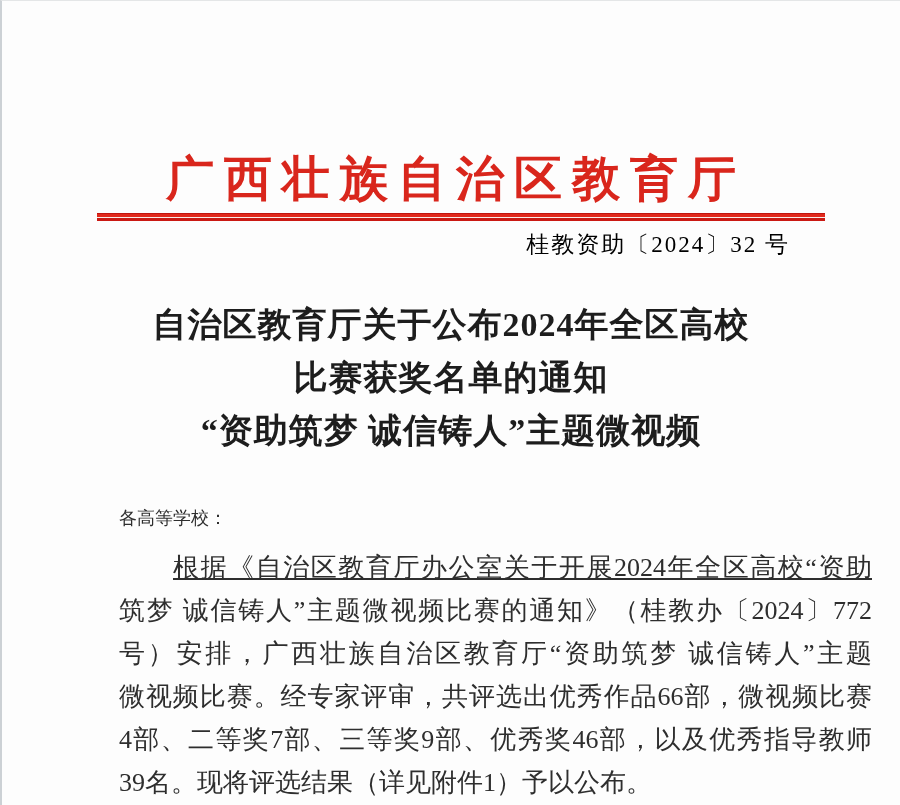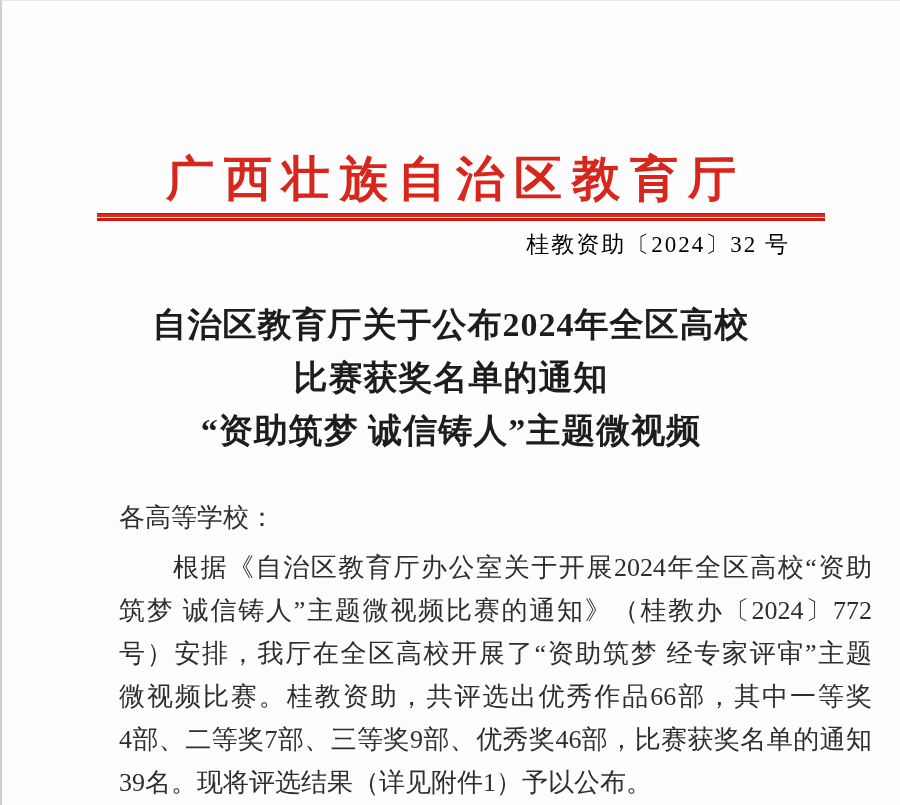--- a/index.html
+++ b/index.html
@@ -59,42 +59,42 @@
     font-size: 34px;
     line-height: 53px;
     font-weight: bold;
     color: #1d1d1d;
     letter-spacing: 1px;
   }
   .salutation {
     position: absolute;
     top: 500px;
     left: 117px;
-    font-size: 26px;
+    font-size: 18px;
     line-height: 34px;
     color: #2e2e2e;
   }
   .body-block {
     position: absolute;
     top: 545px;
     left: 117px;
     width: 753px;
     font-size: 26px;
     color: #2e2e2e;
   }
   .body-line {
     display: block;
     width: 100%;
     height: 43px;
     line-height: 43px;
     text-align: justify;
     text-align-last: justify;
     box-sizing: border-box;
   }
-  .body-line.indent { padding-left: 54px; }
+  .body-line.indent { padding-left: 54px; text-decoration: underline; }
   .body-line.last { text-align-last: left; }
 </style>
 </head>
 <body>
 
 <div class="page">
 
   <div class="agency">广西壮族自治区教育厅</div>
 
   <div class="red-rule"></div>
@@ -105,19 +105,19 @@
     <div class="title-line">自治区教育厅关于公布2024年全区高校</div>
     <div class="title-line">比赛获奖名单的通知</div>
     <div class="title-line">“资助筑梦 诚信铸人”主题微视频</div>
   </div>
 
   <div class="salutation">各高等学校：</div>
 
   <div class="body-block">
     <div class="body-line indent">根据《自治区教育厅办公室关于开展2024年全区高校“资助</div>
     <div class="body-line">筑梦 诚信铸人”主题微视频比赛的通知》（桂教办〔2024〕772</div>
-    <div class="body-line">号）安排，我厅在全区高校开展了“资助筑梦 经专家评审”主题</div>
-    <div class="body-line">微视频比赛。桂教资助，共评选出优秀作品66部，其中一等奖</div>
-    <div class="body-line">4部、二等奖7部、三等奖9部、优秀奖46部，比赛获奖名单的通知</div>
+    <div class="body-line">号）安排，广西壮族自治区教育厅“资助筑梦 诚信铸人”主题</div>
+    <div class="body-line">微视频比赛。经专家评审，共评选出优秀作品66部，微视频比赛</div>
+    <div class="body-line">4部、二等奖7部、三等奖9部、优秀奖46部，以及优秀指导教师</div>
     <div class="body-line last">39名。现将评选结果（详见附件1）予以公布。</div>
   </div>
 
 </div>
 
 </body></html>

